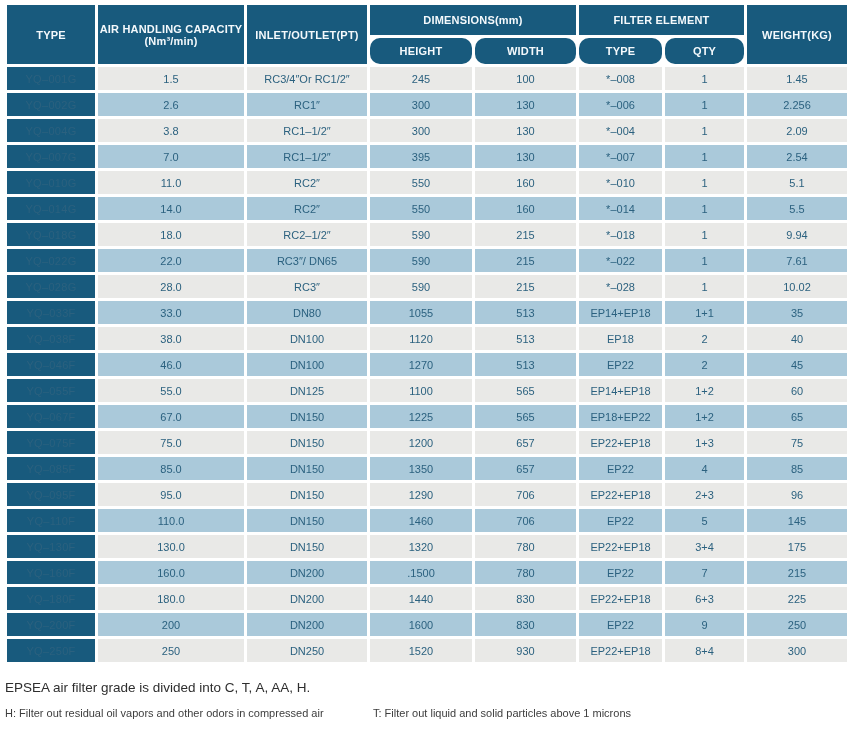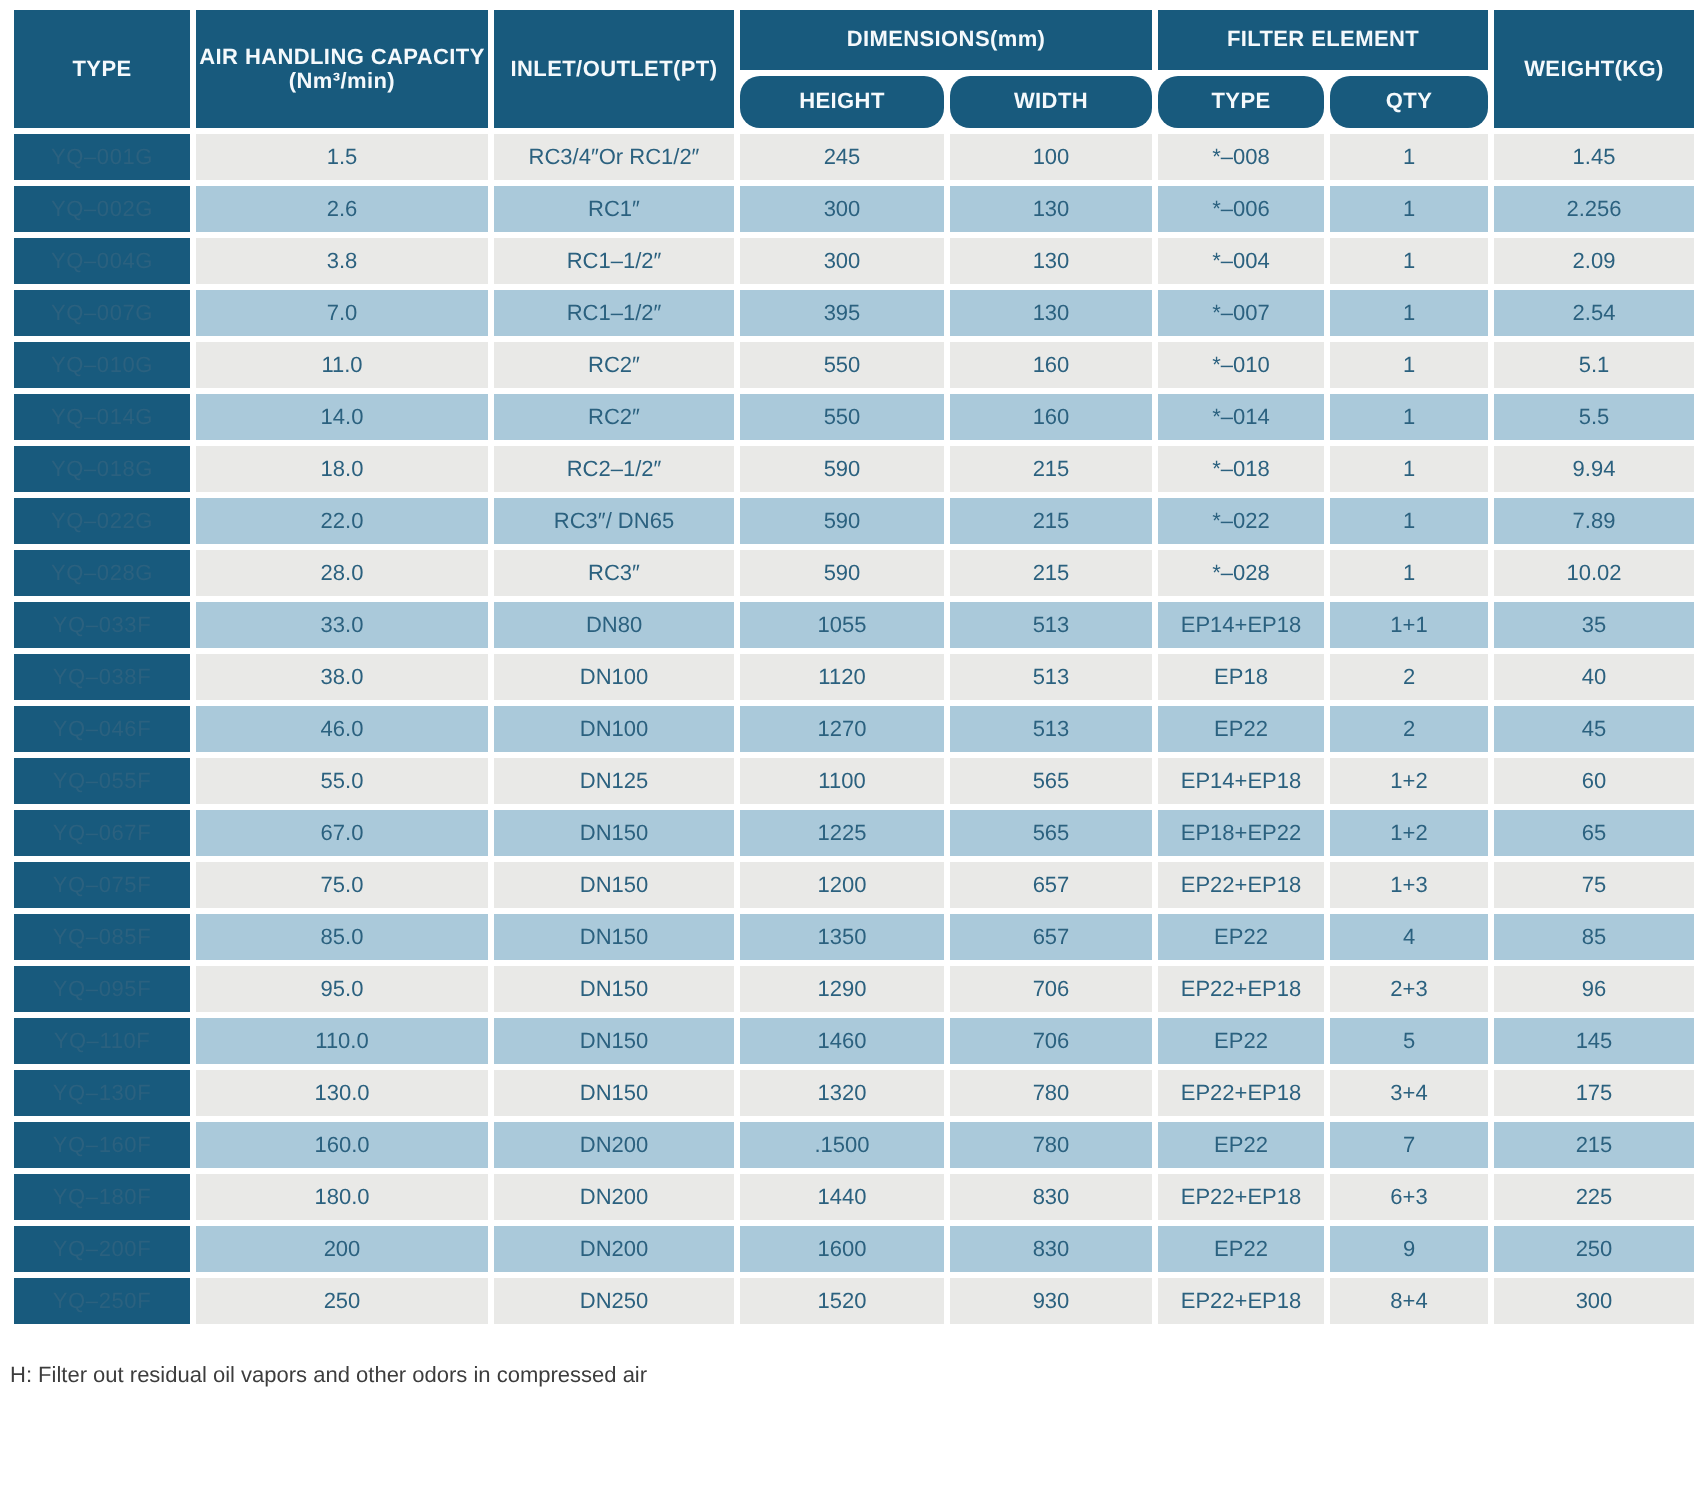--- a/index.html
+++ b/index.html
@@ -179,21 +179,21 @@
       <td>9.94</td>
     </tr>
         <tr class="even">
       <td class="rowhead">YQ–022G</td>
       <td>22.0</td>
       <td>RC3″/ DN65</td>
       <td>590</td>
       <td>215</td>
       <td>*–022</td>
       <td>1</td>
-      <td>7.89</td>
+      <td>7.61</td>
     </tr>
         <tr class="odd">
       <td class="rowhead">YQ–028G</td>
       <td>28.0</td>
       <td>RC3″</td>
       <td>590</td>
       <td>215</td>
       <td>*–028</td>
       <td>1</td>
       <td>10.02</td>
@@ -335,22 +335,24 @@
       <td>1520</td>
       <td>930</td>
       <td>EP22+EP18</td>
       <td>8+4</td>
       <td>300</td>
     </tr>
       </tbody>
   </table>
 
   <div class="footer">
+    <p class="footer-title">EPSEA air filter grade is divided into C, T, A, AA, H.</p>
     <div class="notes">
       <div class="notes-left">
           <div class="note-line">H: Filter out residual oil vapors and other odors in compressed air</div>
         </div>
       <div class="notes-right">
+          <div class="note-line">T: Filter out liquid and solid particles above 1 microns</div>
         </div>
     </div>
   </div>
 
 </div>
 
 </body></html>

